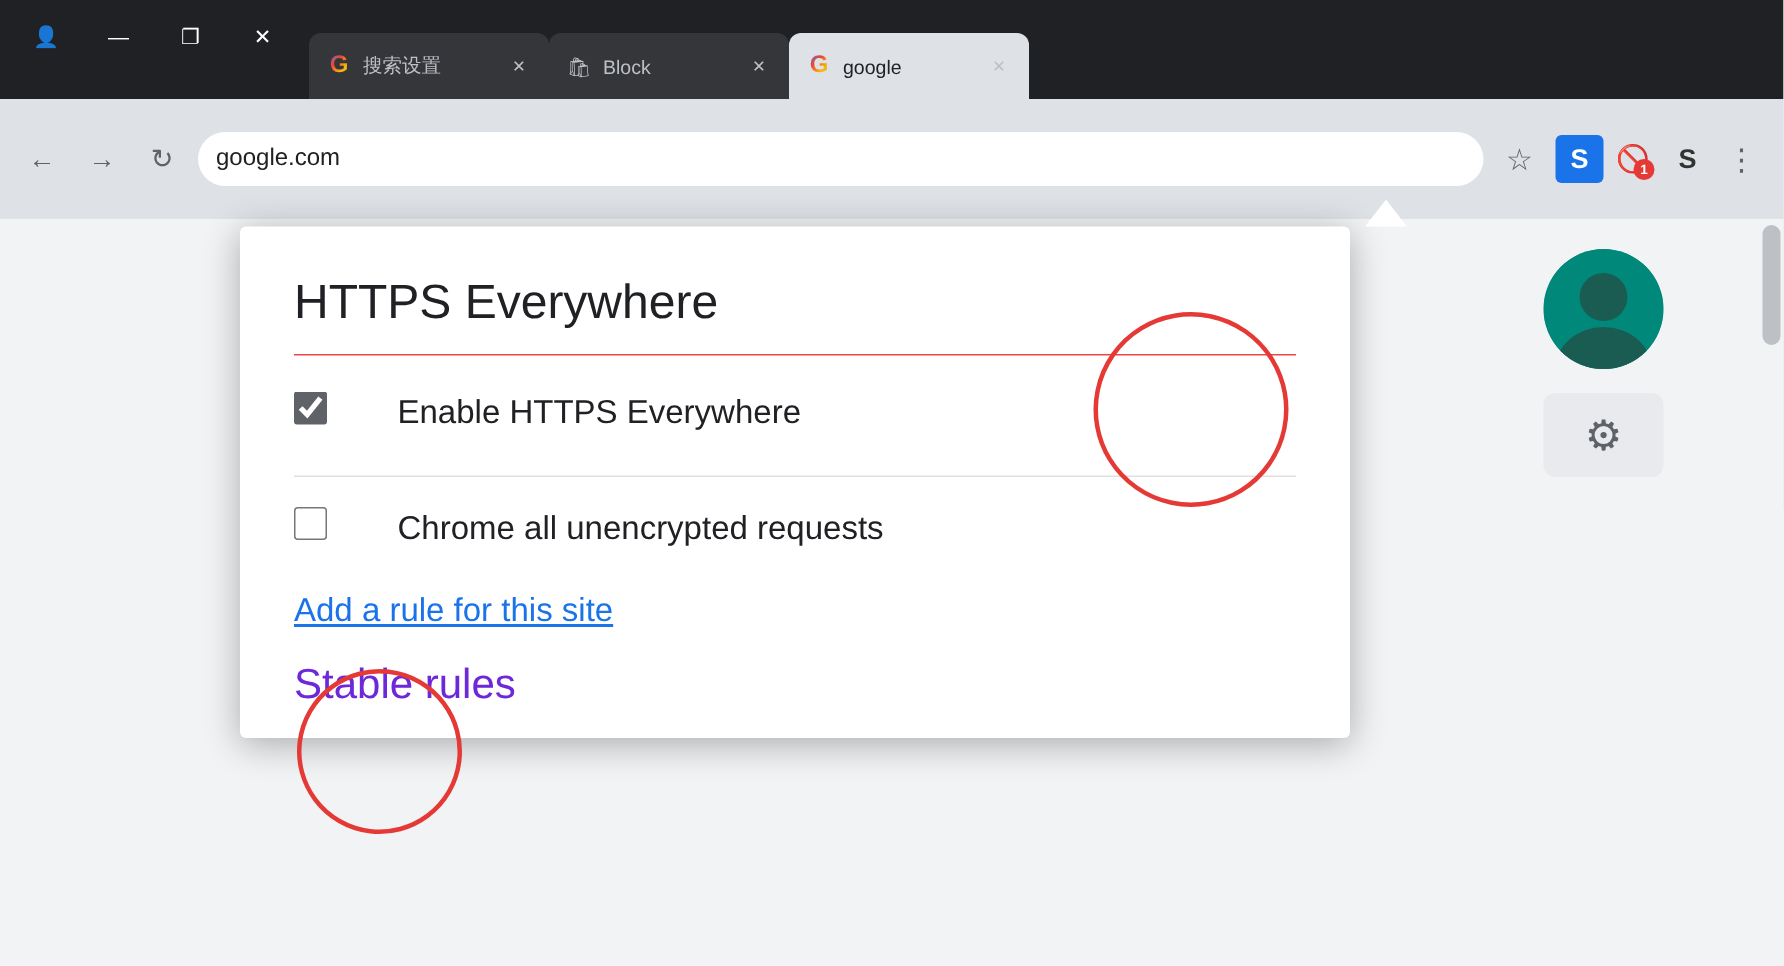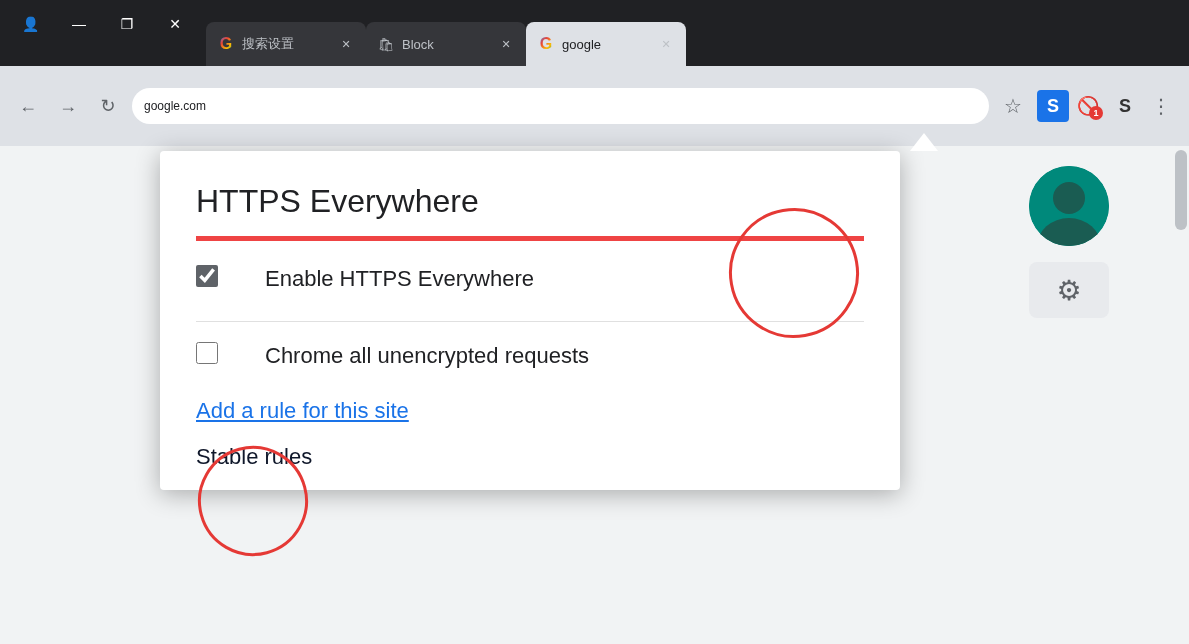--- a/index.html
+++ b/index.html
@@ -130,21 +130,21 @@
 
     .omnibox {
       flex: 1;
       height: 36px;
       background: #fff;
       border-radius: 20px;
       display: flex;
       align-items: center;
       padding: 0 12px;
       gap: 8px;
-      font-size: 12px;
+      font-size: 16px;
       color: #202124;
     }
 
     
     .extension-icons {
       display: flex;
       align-items: center;
       gap: 4px;
     }
 
@@ -201,21 +201,21 @@
       border-right: 14px solid transparent;
       border-bottom: 18px solid #fff;
     }
 
     .popup-title {
       font-size: 32px;
       font-weight: 400;
       color: #202124;
       margin-bottom: 24px;
       padding-bottom: 16px;
-      border-bottom: 5px solid #ef4444;
+      border-bottom: 1px solid #ef4444;
     }
 
     .option-row {
       display: flex;
       align-items: center;
       gap: 16px;
       margin-bottom: 28px;
     }
 
     .checkbox-wrapper {
@@ -241,22 +241,22 @@
     .add-rule-link {
       color: #1a73e8;
       font-size: 22px;
       text-decoration: underline;
       cursor: pointer;
       margin-bottom: 20px;
       display: block;
     }
 
     .stable-rules-title {
-      font-size: 22px;
-      color: #0f172a;
+      font-size: 28px;
+      color: #6d28d9;
       margin-top: 8px;
     }
 
     
     .right-sidebar {
       position: absolute;
       right: 0;
       top: 0;
       width: 240px;
       height: 100%;

